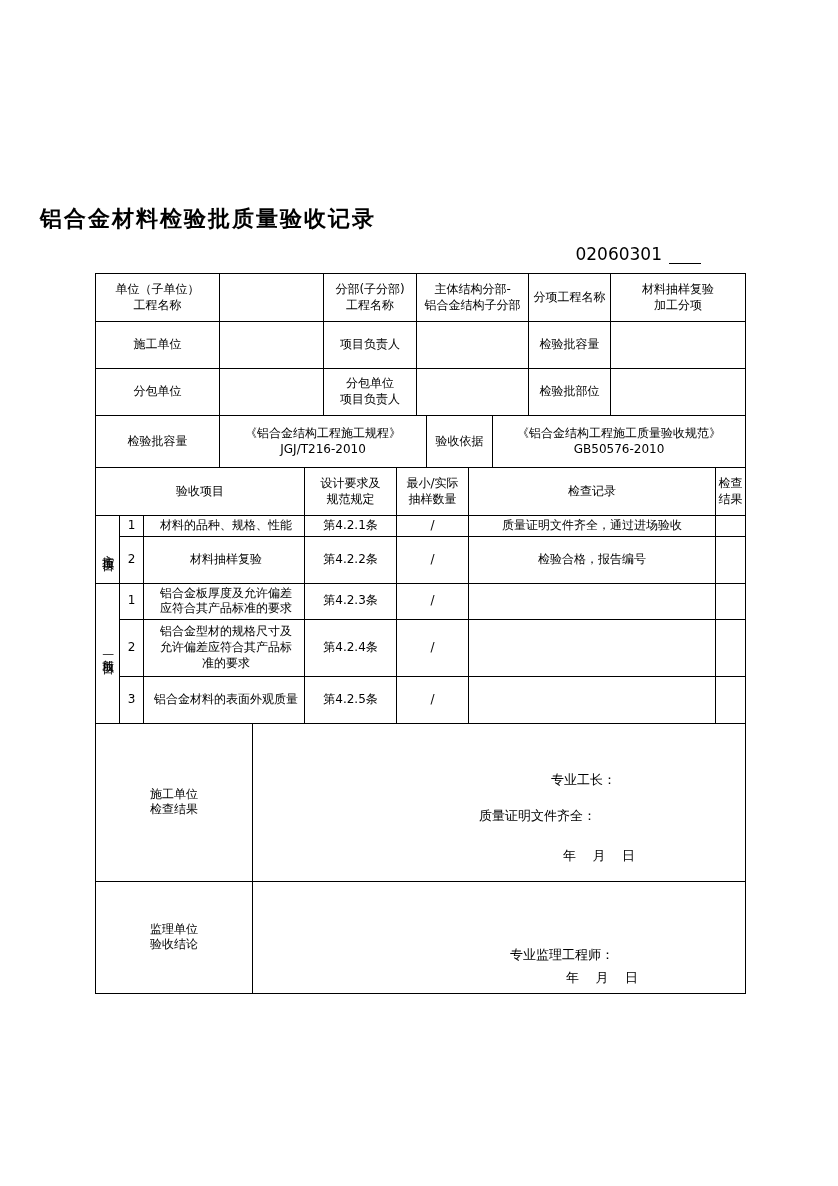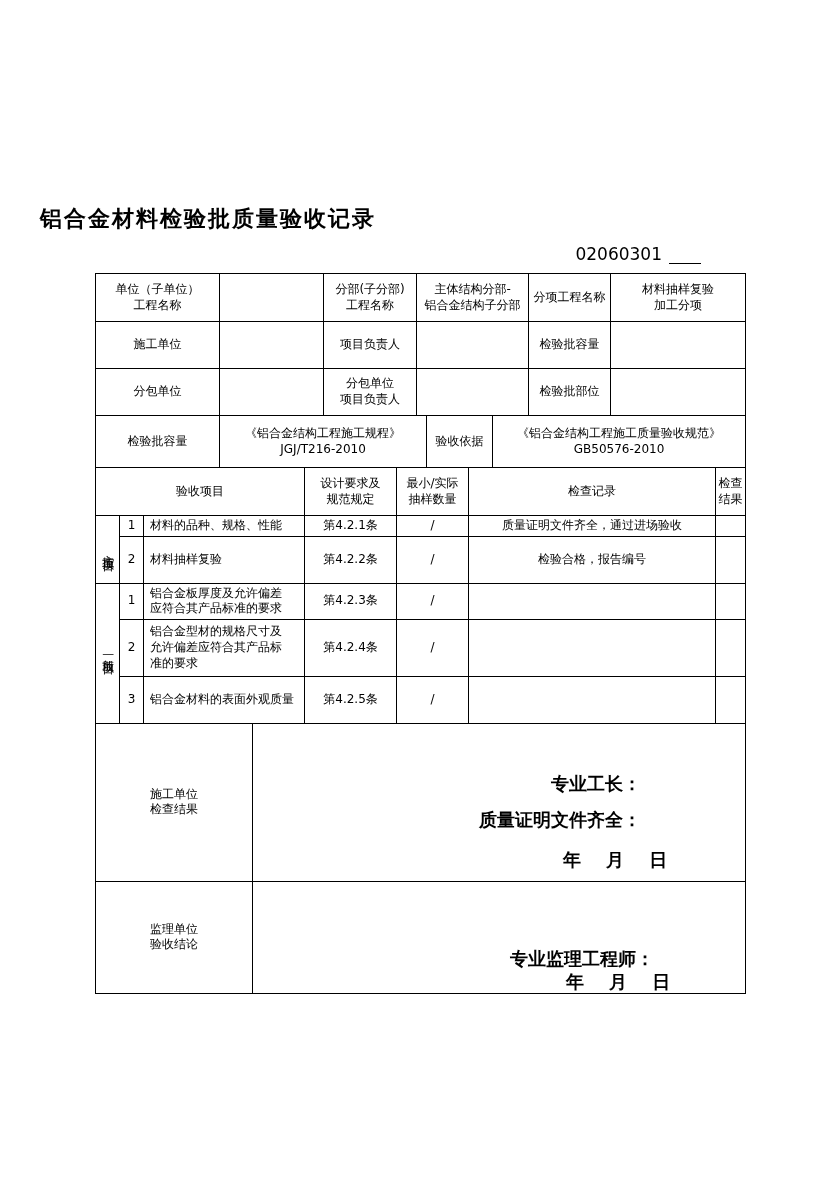--- a/index.html
+++ b/index.html
@@ -23,26 +23,26 @@
     position:absolute; top:273px; left:95px; width:650px;
     border-collapse:collapse; table-layout:fixed;
   }
   td {
     border:1px solid #000; text-align:center; vertical-align:middle;
     font-size:12px; line-height:1.3; white-space:pre-line; padding:2px;
     overflow:hidden;
   }
   .h43{height:43px}.h42{height:42px}.h47{height:47px}.h52{height:52px}
   .h153{height:153px}.h107{height:107px}
-  .item-cell { text-align:left; padding-left:6px; }
+  .item-cell { text-align:center; padding-left:6px; }
   .vert {
     writing-mode:vertical-lr; text-orientation:upright;
     letter-spacing:2px; display:inline-block;
   }
-  .sign-cell { position:relative; font-size:18px;font-weight:bold; }
+  .sign-cell { position:relative; font-size:13px; }
   .sign-line { position:absolute; white-space:pre; }
   .s1-l1{ left:298px; top:48px; }
   .s1-l2{ left:226px; top:84px; }
   .s1-l3{ left:310px; top:124px; }
   .s2-l1{ left:257px; top:45px;margin-top:20px; }
   .s2-l2{ left:313px; top:88px; }
 </style>
 </head>
 <body>
 

